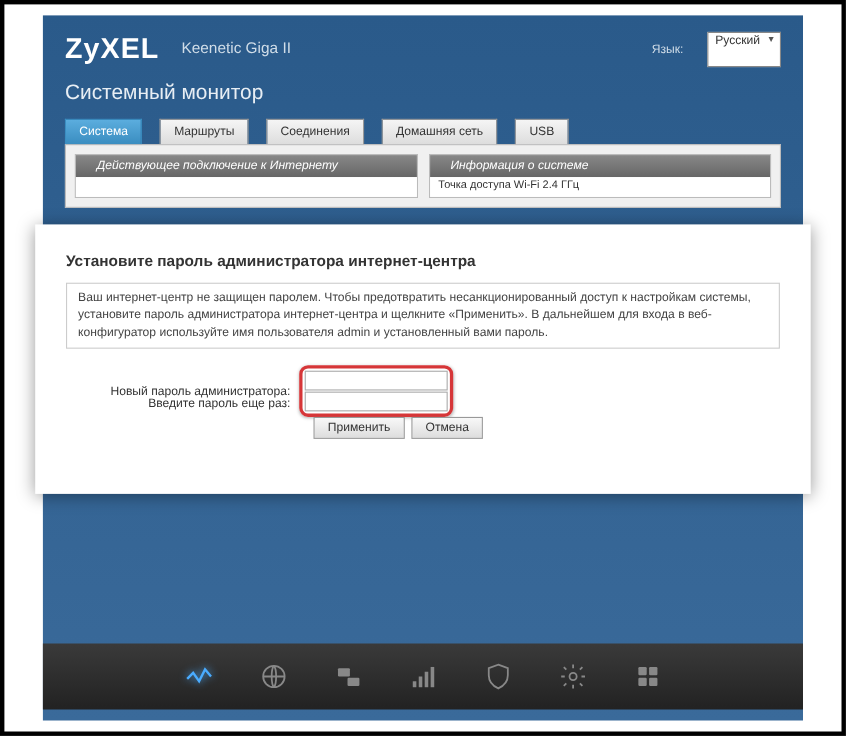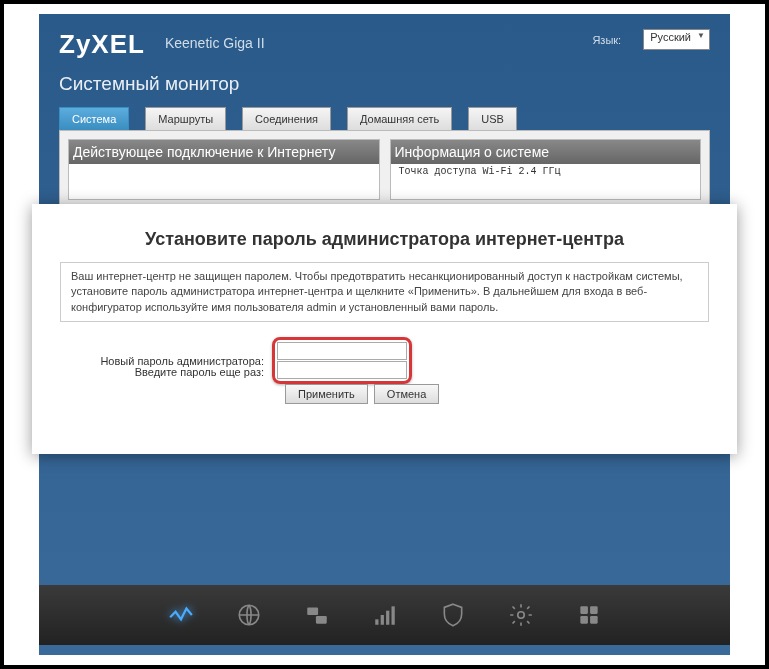--- a/index.html
+++ b/index.html
@@ -49,21 +49,21 @@
       margin-left: auto;
       font-size: 11px;
       color: #d0dde8;
       display: flex;
       align-items: center;
       gap: 22px;
     }
     .language-dropdown {
       background: #fff;
       border: 1px solid #888;
-      padding: 1px 18px 6px 6px;
+      padding: 1px 18px 17px 6px;
       font-size: 11px;
       color: #333;
       position: relative;
     }
     .language-dropdown::after {
       content: '▼';
       position: absolute;
       right: 4px;
       font-size: 8px;
       color: #555;
@@ -100,48 +100,47 @@
       display: flex;
       gap: 10px;
     }
     .panel {
       flex: 1;
       border: 1px solid #bbb;
     }
     .panel-header {
       background: linear-gradient(180deg, #888, #666);
       color: #fff;
-      padding: 4px 4px;
-      font-size: 14px;
+      padding: 4px 19px;
+      font-size: 11px;
+      font-style: italic;
     }
     .panel-body {
       background: #fff;
-      height: 35px;
+      height: 18px;
       font-size: 10px;
       color: #333;
       padding: 2px 8px;
       overflow: hidden;
-      font-family: Liberation Mono, monospace;
     }
     .modal-overlay {
       position: absolute;
       top: 200px;
       left: 28px;
       right: 28px;
       background: #fff;
       box-shadow: 0 2px 15px rgba(0,0,0,0.4);
       padding: 25px 28px 50px 28px;
       z-index: 10;
     }
     .modal-title {
-      font-size: 18px;
+      font-size: 14px;
       font-weight: bold;
       color: #333;
       margin-bottom: 12px;
-      text-align: center;
     }
     .modal-description {
       border: 1px solid #ccc;
       padding: 6px 10px;
       font-size: 11px;
       color: #444;
       line-height: 1.4;
       margin-bottom: 15px;
     }
     .form-row {

